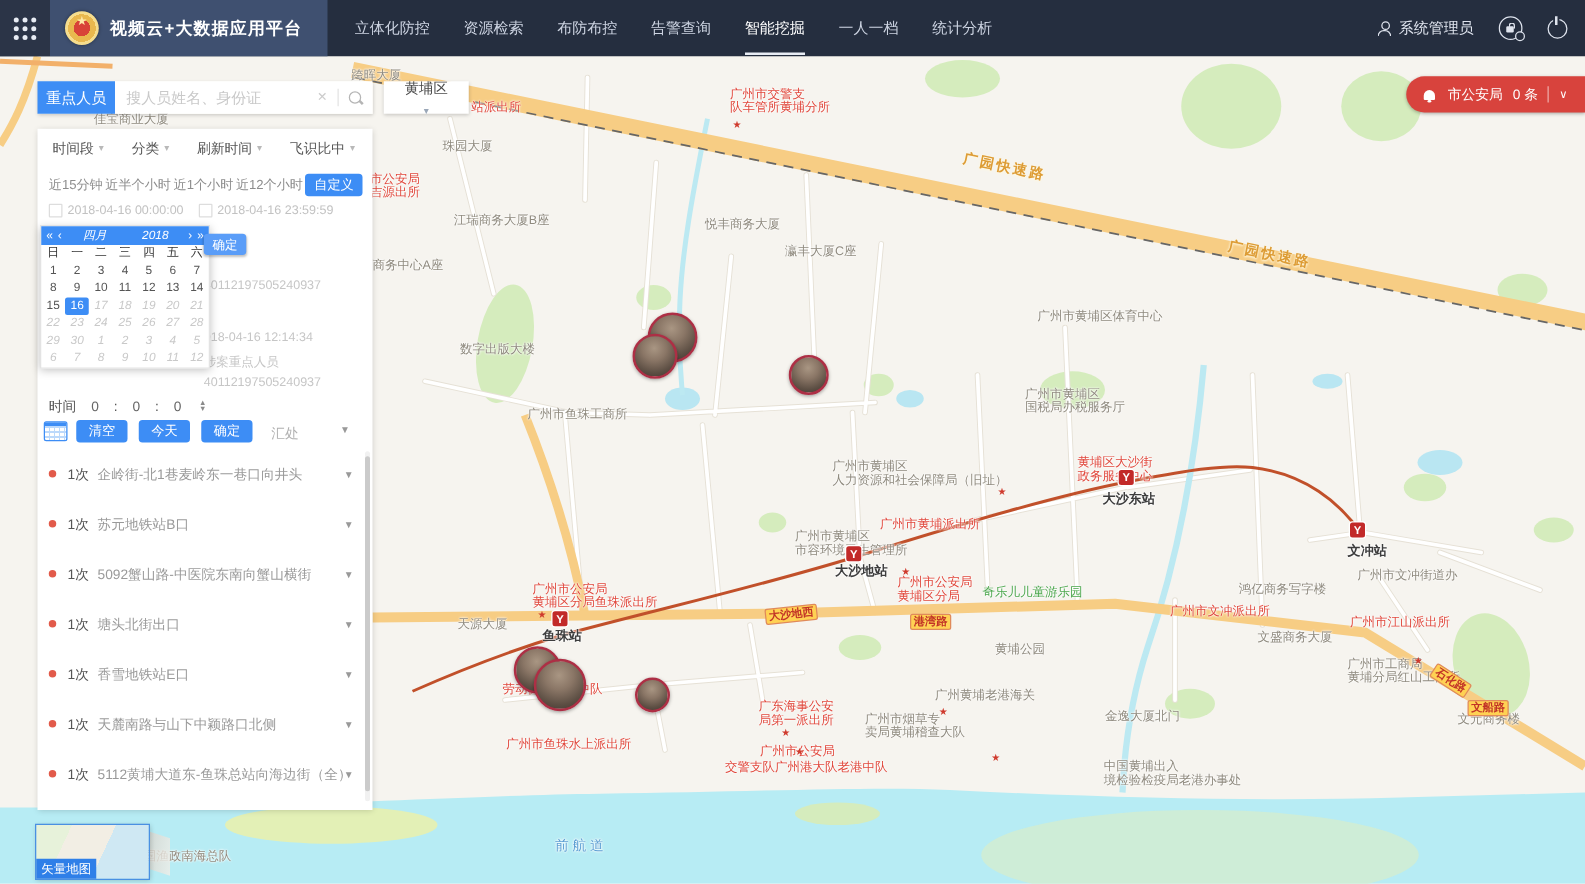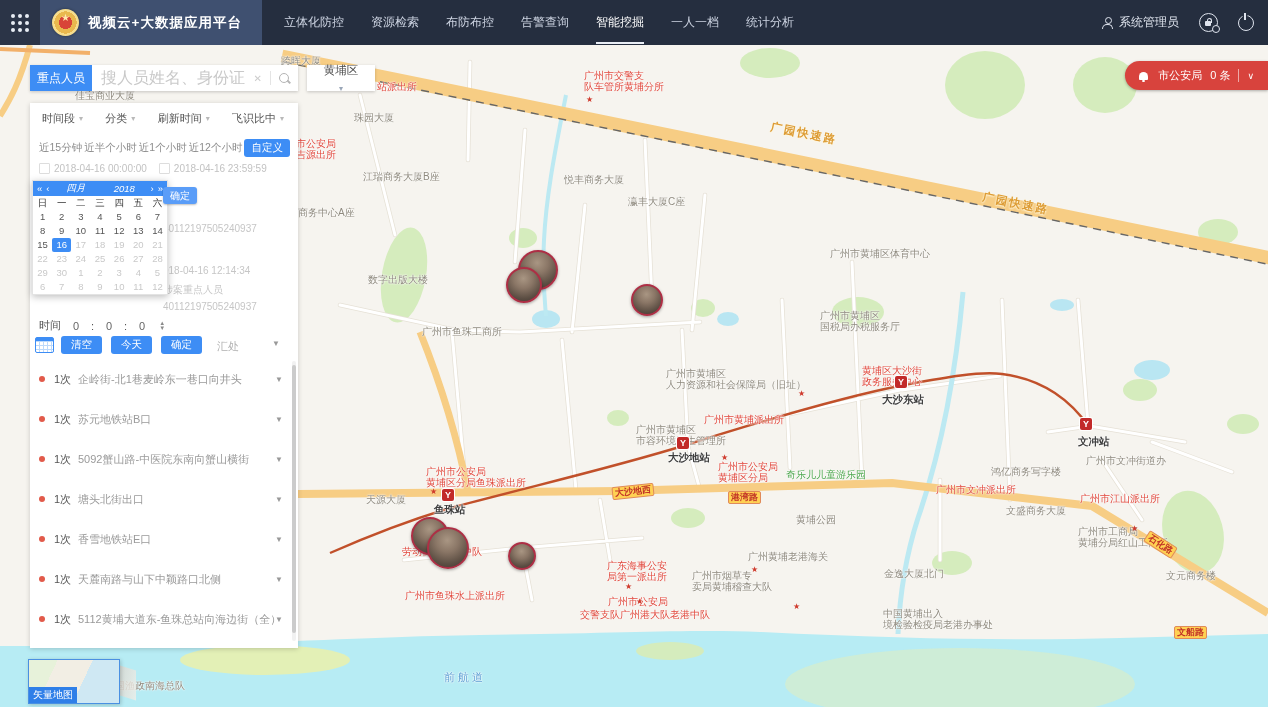--- a/index.html
+++ b/index.html
@@ -48,21 +48,21 @@
   .icn-lock:before{content:"";position:absolute;left:5px;top:7px;width:6px;height:4.5px;background:#dfe4ee;border-radius:1px;}
   .icn-lock:after{content:"";position:absolute;left:6.5px;top:3.5px;width:3px;height:4px;border:1.2px solid #dfe4ee;border-bottom:none;border-radius:3px 3px 0 0;}
   .icn-lock .gear{position:absolute;right:-3px;bottom:-2px;width:6px;height:6px;background:#252e3f;border:1px solid #dfe4ee;border-radius:50%;}
   .icn-power{width:14px;height:14px;border:1.4px solid #dfe4ee;border-radius:50%;position:relative;display:inline-block;}
   .icn-power:after{content:"";position:absolute;left:5.3px;top:-3px;width:1.8px;height:7px;background:#dfe4ee;box-shadow:0 0 0 1.5px #252e3f;}
   
   .searchrow{position:absolute;left:30px;top:65px;width:268px;height:26px;display:flex;z-index:20;
              box-shadow:0 1px 3px rgba(0,0,0,.2);}
   .tabbtn{width:62px;background:#3d8df5;color:#fff;font-size:12px;display:flex;align-items:center;justify-content:center;cursor:pointer;}
   .searchbox{flex:1;background:#fff;display:flex;align-items:center;position:relative;}
-  .ph{color:#c9c9c9;font-size:16px;margin-left:9px;flex:1;white-space:nowrap;overflow:hidden;}
+  .ph{color:#c9c9c9;font-size:12px;margin-left:9px;flex:1;white-space:nowrap;overflow:hidden;}
   .clr{color:#ccc;font-size:10px;margin-right:8px;cursor:pointer;}
   .sdiv{width:1px;height:14px;background:#e4e4e4;}
   .icn-search{width:8px;height:8px;border:1.5px solid #b5b5b5;border-radius:50%;position:relative;margin:0 9px 0 8px;cursor:pointer;}
   .icn-search:after{content:"";position:absolute;left:7px;top:7px;width:4px;height:1.5px;background:#b5b5b5;transform:rotate(45deg);}
   .district{position:absolute;left:307px;top:65px;width:68px;height:26px;background:#fff;z-index:20;
             box-shadow:0 1px 3px rgba(0,0,0,.2);display:flex;align-items:center;justify-content:center;gap:6px;
             font-size:11.5px;color:#4a4a4a;cursor:pointer;flex-direction:column;}
   .district .car{color:#9aa7b8;font-size:8px;}
   .card{position:absolute;left:30px;top:103px;width:268px;height:545px;background:#fff;z-index:19;
         box-shadow:0 1px 5px rgba(0,0,0,.18);font-size:11px;}
@@ -78,21 +78,21 @@
   .dates .dic{width:9px;height:9px;border:1px solid #ddd;border-radius:1px;display:inline-block;}
   .frag{position:absolute;color:#c6c6c6;font-size:10px;white-space:nowrap;z-index:1;}
   .calendar{position:absolute;left:2px;top:77px;width:134px;background:#fff;z-index:3;
             border:1px solid #e3e3e3;box-shadow:0 2px 7px rgba(0,0,0,.25);}
   .calhead{height:15px;background:#3d8df5;color:#fff;font-size:9.5px;display:flex;align-items:center;padding:0 4px;gap:4px;}
   .calhead .mv{flex:1;text-align:center;font-style:italic;}
   .calhead span{cursor:pointer;}
   .wkrow{display:grid;grid-template-columns:repeat(7,1fr);height:14px;font-size:9.5px;color:#333;text-align:center;line-height:14px;}
   .dgrid{display:grid;grid-template-columns:repeat(7,1fr);}
   .day{height:14px;font-size:9.5px;color:#555;text-align:center;line-height:14px;cursor:pointer;}
-  .day.mut{color:#c9c9c9;}
+  .day.mut{color:#c9c9c9;font-style:italic;}
   .day.sel{background:#3d8df5;color:#fff;border-radius:2px;}
   .calok{position:absolute;left:133px;top:84px;width:34px;height:17px;background:#5a9df8;color:#fff;border:none;
          font-size:10px;border-radius:3px;cursor:pointer;z-index:4;box-shadow:0 1px 2px rgba(0,0,0,.25);
          font-family:inherit;padding:0;}
   .timerow{position:absolute;top:215px;left:9px;display:flex;align-items:center;color:#555;font-size:11px;gap:6px;}
   .timerow .tv{width:18px;text-align:center;color:#666;}
   .spin{display:inline-flex;flex-direction:column;margin-left:2px;color:#8a8a8a;font-size:6px;line-height:5px;cursor:pointer;}
   .btnrow{position:absolute;top:233px;left:5px;display:flex;align-items:center;}
   .gicon{width:17px;height:14px;border:1px solid #3d8df5;border-radius:2px;margin-right:7px;cursor:pointer;
          background:linear-gradient(#3d8df5 0 3px,transparent 3px),
@@ -322,21 +322,21 @@
         </div>
         <div class="mlabel g" style="left: 95px; top: 680px;">
           <div>・中国渔政南海总队</div>
         </div>
         <div class="mlabel bl" style="left: 444px; top: 672px;">
           <div>前航道</div>
         </div>
         <div class="badge" style="left: 612px; top: 485px; transform: rotate(-6deg);">大沙地西</div>
         <div class="badge" style="left: 706px; top: 491px; margin-left: 22px;">港湾路</div>
         <div class="badge" style="left: 1144px; top: 538px; transform: rotate(33deg);">石化路</div>
-        <div class="badge" style="left: 1174px; top: 626px;">文船路</div>
+        <div class="badge" style="left: 1174px; top: 560px;">文船路</div>
         <div class="roadname" style="left: 770px; top: 126px; transform: rotate(11.5deg);">广园快速路</div>
         <div class="roadname" style="left: 982px; top: 196px; transform: rotate(11.5deg);">广园快速路</div>
         <div class="mstation" style="left: 442px; top: 489px;">Y</div>
         <div class="mstation" style="left: 677px; top: 437px;">Y</div>
         <div class="mstation" style="left: 895px; top: 376px;">Y</div>
         <div class="mstation" style="left: 1080px; top: 418px;">Y</div>
         <span class="star" style="left: 586px; top: 96px;">★</span>
         <span class="star" style="left: 430px; top: 488px;">★</span>
         <span class="star" style="left: 721px; top: 454px;">★</span>
         <span class="star" style="left: 798px; top: 390px;">★</span>

